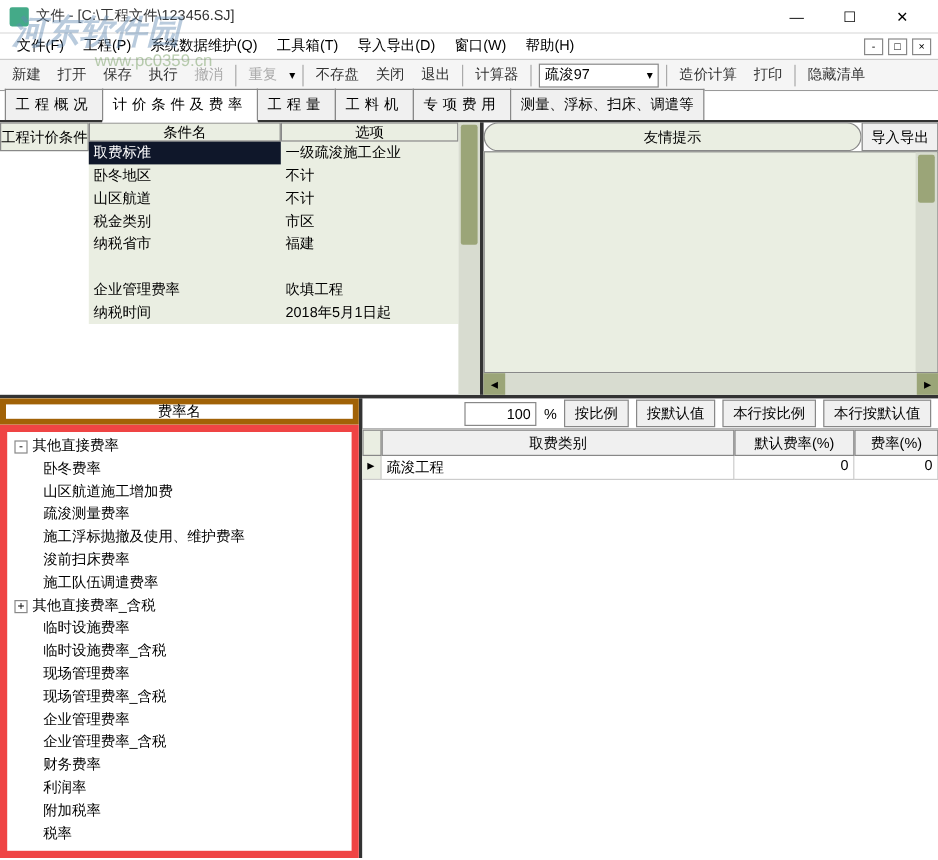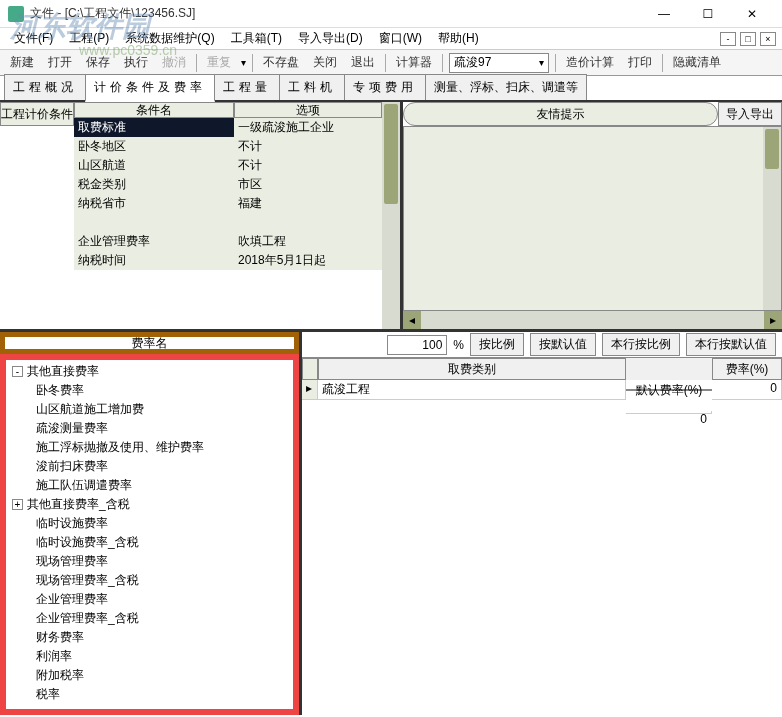--- a/index.html
+++ b/index.html
@@ -58,21 +58,21 @@
 .rate-toolbar { height: 26px; display: flex; align-items: center; padding: 0 6px; gap: 6px; justify-content: flex-end; border-bottom: 1px solid #888; }
 .rate-input { width: 60px; height: 20px; border: 1px solid #888; padding: 0 4px; text-align: right; }
 .rate-btn { padding: 2px 8px; border: 1px solid #888; background: #f0f0f0; cursor: pointer; }
 .rate-table { flex: 1; background: #fff; }
 .rate-thead { display: flex; height: 22px; background: #f0f0f0; }
 .rate-thead div { border: 1px solid #888; display: flex; align-items: center; justify-content: center; }
 .rate-trow { display: flex; height: 20px; }
 .rate-trow div { border-right: 1px solid #ccc; border-bottom: 1px solid #ccc; padding: 1px 4px; }
 .rcol1 { width: 16px; background: #eaeee2; }
 .rcol2 { flex: 1; }
-.rcol3 { width: 86px; text-align: right; margin-top: 31px; }
+.rcol3 { width: 100px; text-align: right; }
 .rcol4 { width: 70px; text-align: right; }
 .arrow { font-size: 10px; }
 </style>
 </head>
 <body>
 
 <div class="watermark">河东软件园</div>
 <div class="watermark-sub">www.pc0359.cn</div>
 
 <div class="titlebar">

